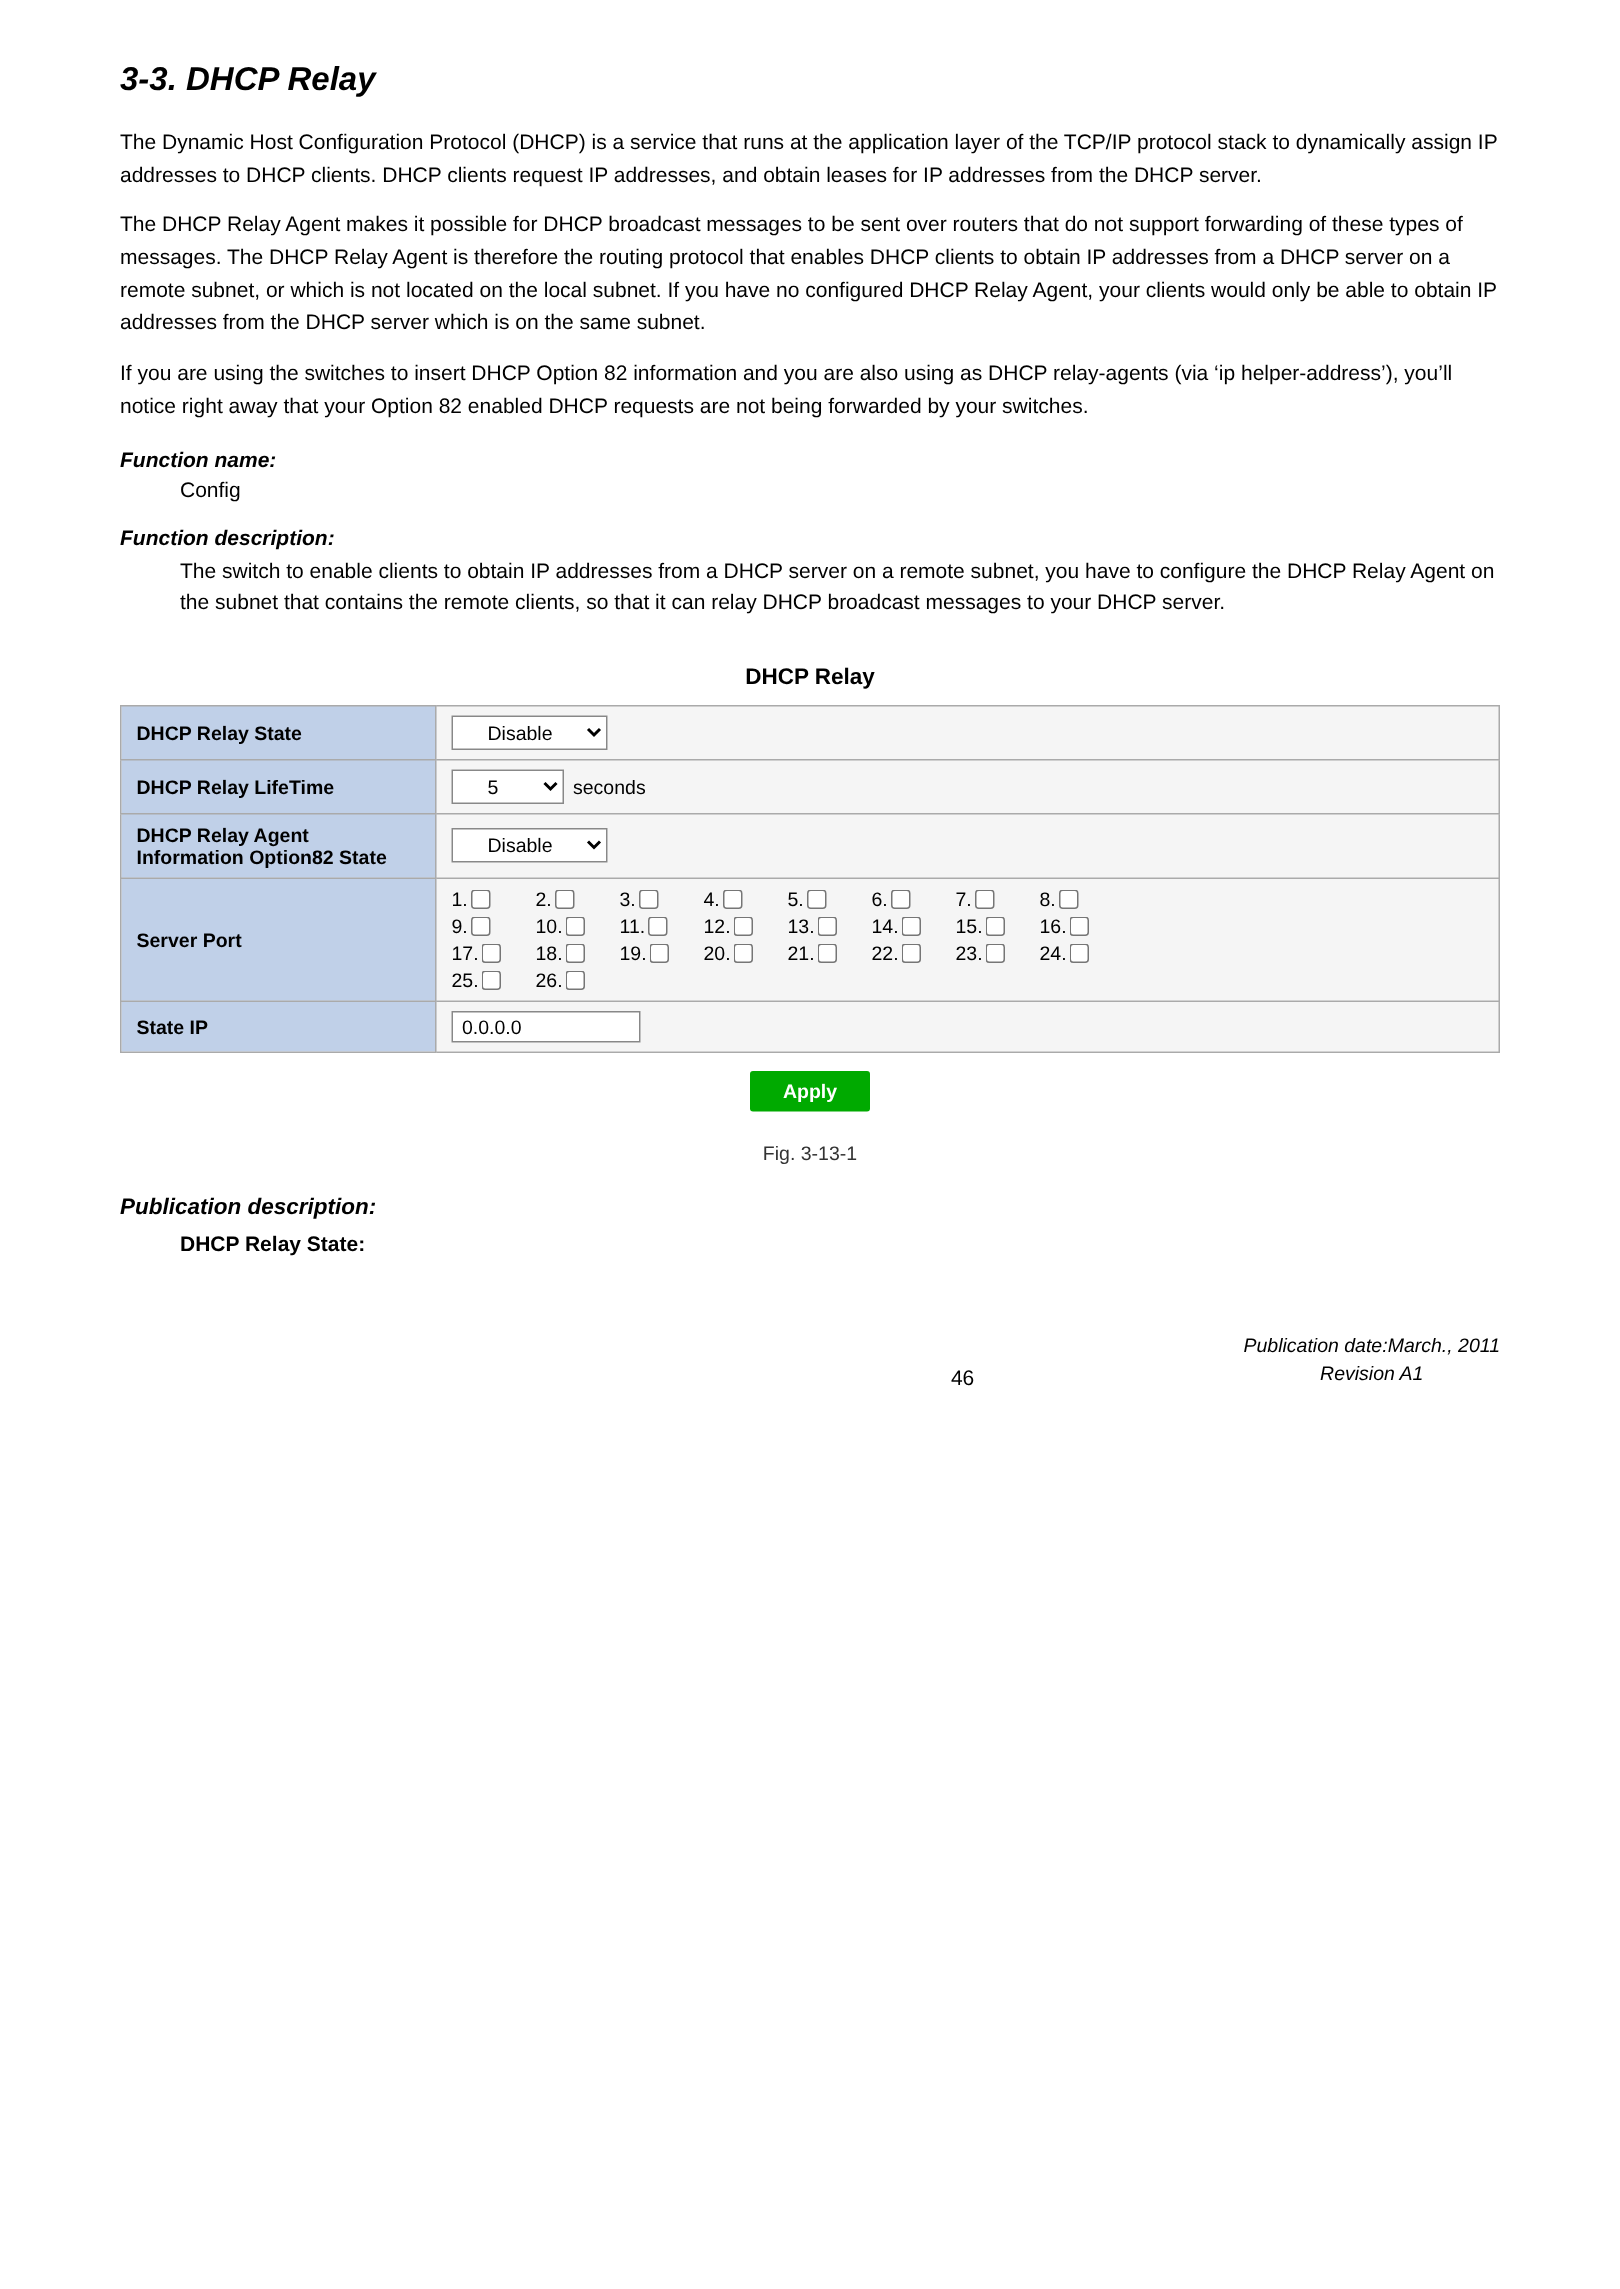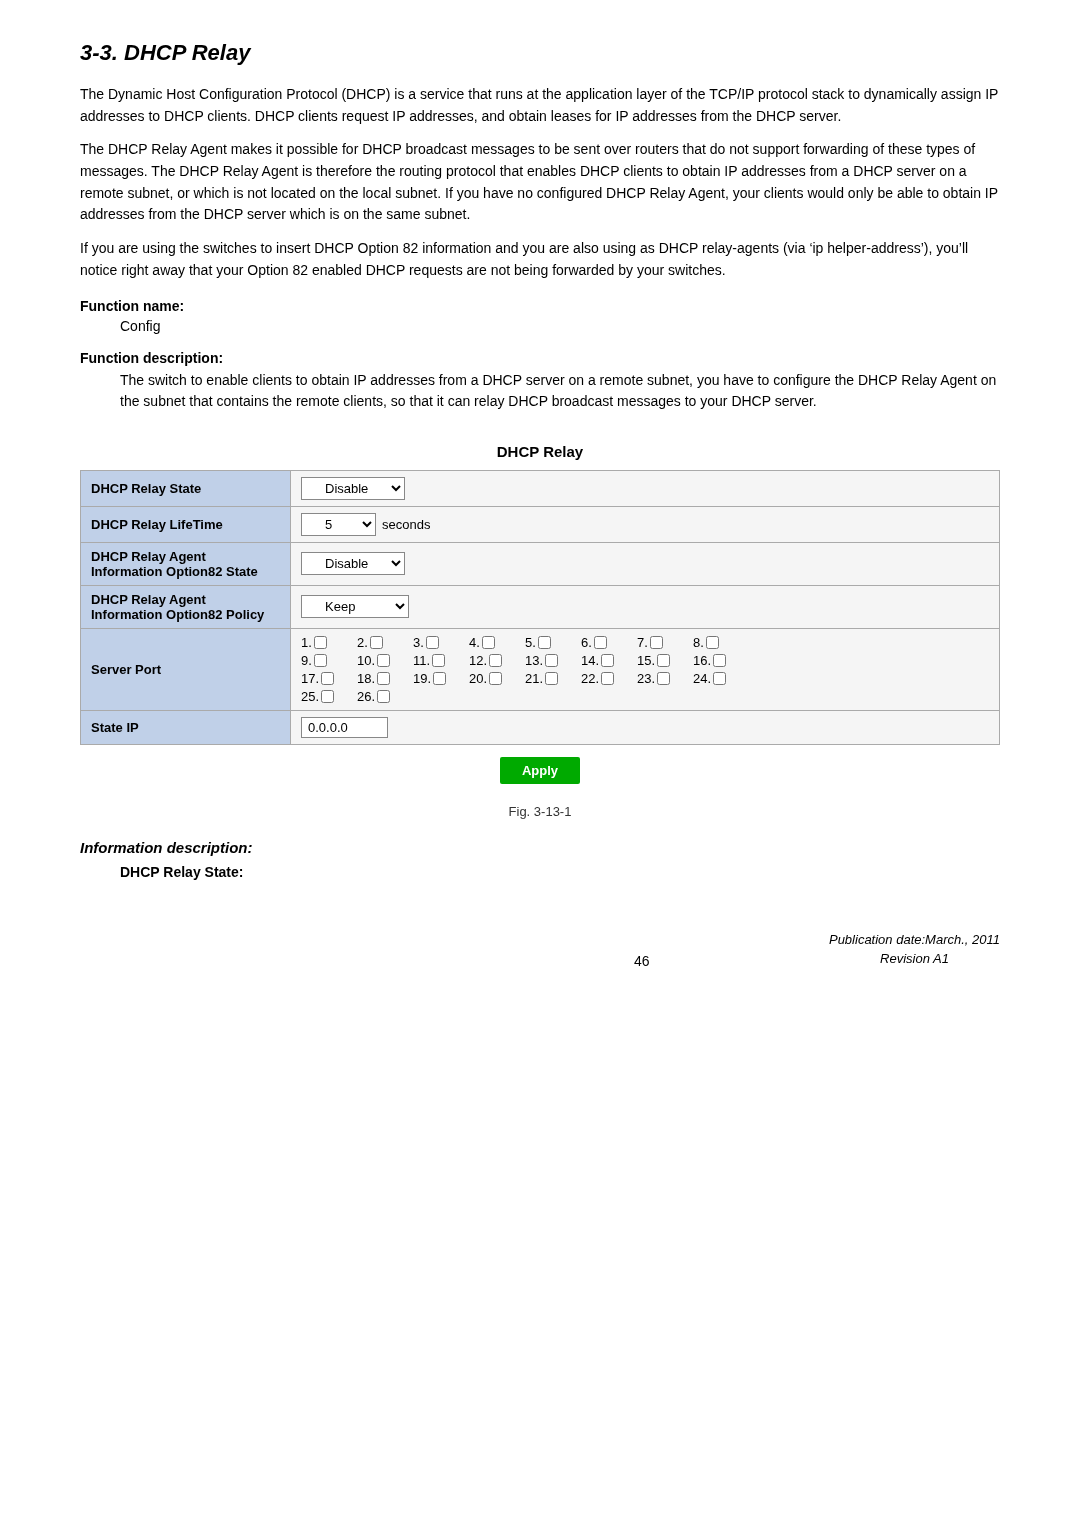--- a/index.html
+++ b/index.html
@@ -18,20 +18,21 @@
       font-style: italic;
       margin-bottom: 18px;
     }
     p.body-text {
       margin-bottom: 12px;
       line-height: 1.55;
       text-align: left;
     }
     .function-label {
       font-weight: bold;
+      font-style: italic;
       margin-top: 16px;
       margin-bottom: 4px;
     }
     .function-value {
       margin-left: 40px;
       margin-bottom: 6px;
     }
     .table-section {
       margin-top: 30px;
       margin-bottom: 20px;
@@ -97,21 +98,21 @@
     }
     .port-item input[type=checkbox] {
       margin: 0;
       width: 13px;
       height: 13px;
     }
     input.ip-input {
       border: 1px solid #888;
       padding: 2px 6px;
       font-size: 13px;
-      width: 87px;
+      width: 126px;
     }
     .apply-row {
       text-align: center;
       margin-top: 12px;
       margin-bottom: 20px;
     }
     .apply-btn {
       background-color: #00aa00;
       color: #ffffff;
       border: none;
@@ -212,30 +213,20 @@
       <tr>
         <td class="label-cell">DHCP Relay Agent Information Option82 State</td>
         <td class="value-cell">
           <select class="form-select">
             <option>Disable</option>
             <option>Enable</option>
           </select>
         </td>
       </tr>
 
-      <tr>
-        <td class="label-cell">DHCP Relay Agent Information Option82 Policy</td>
-        <td class="value-cell">
-          <select class="form-select">
-            <option>Keep</option>
-            <option>Replace</option>
-            <option>Drop</option>
-          </select>
-        </td>
-      </tr>
 
       <tr>
         <td class="label-cell">Server Port</td>
         <td class="value-cell">
           <div class="port-grid">
             <div class="port-row">
               <span class="port-item">1. <input type="checkbox" style=""></span>
               <span class="port-item">2. <input type="checkbox" style=""></span>
               <span class="port-item">3. <input type="checkbox" style=""></span>
               <span class="port-item">4. <input type="checkbox" style=""></span>
@@ -282,21 +273,21 @@
   </table>
 
   <div class="apply-row">
     <button class="apply-btn">Apply</button>
   </div>
 
   <div class="fig-caption">Fig. 3-13-1</div>
 </div>
 
 <div class="parameters-section">
-  <p class="parameters-label">Information description:</p>
+  <p class="parameters-label">Publication description:</p>
   <p class="parameters-sub">DHCP Relay State:</p>
 </div>
 
 <div class="footer-bar">
   <div style="flex:1;"></div>
   <div class="page-number">46</div>
   <div class="pub-date">
     <span>Publication date:March., 2011</span><br>
     <span>Revision A1</span>
   </div>

